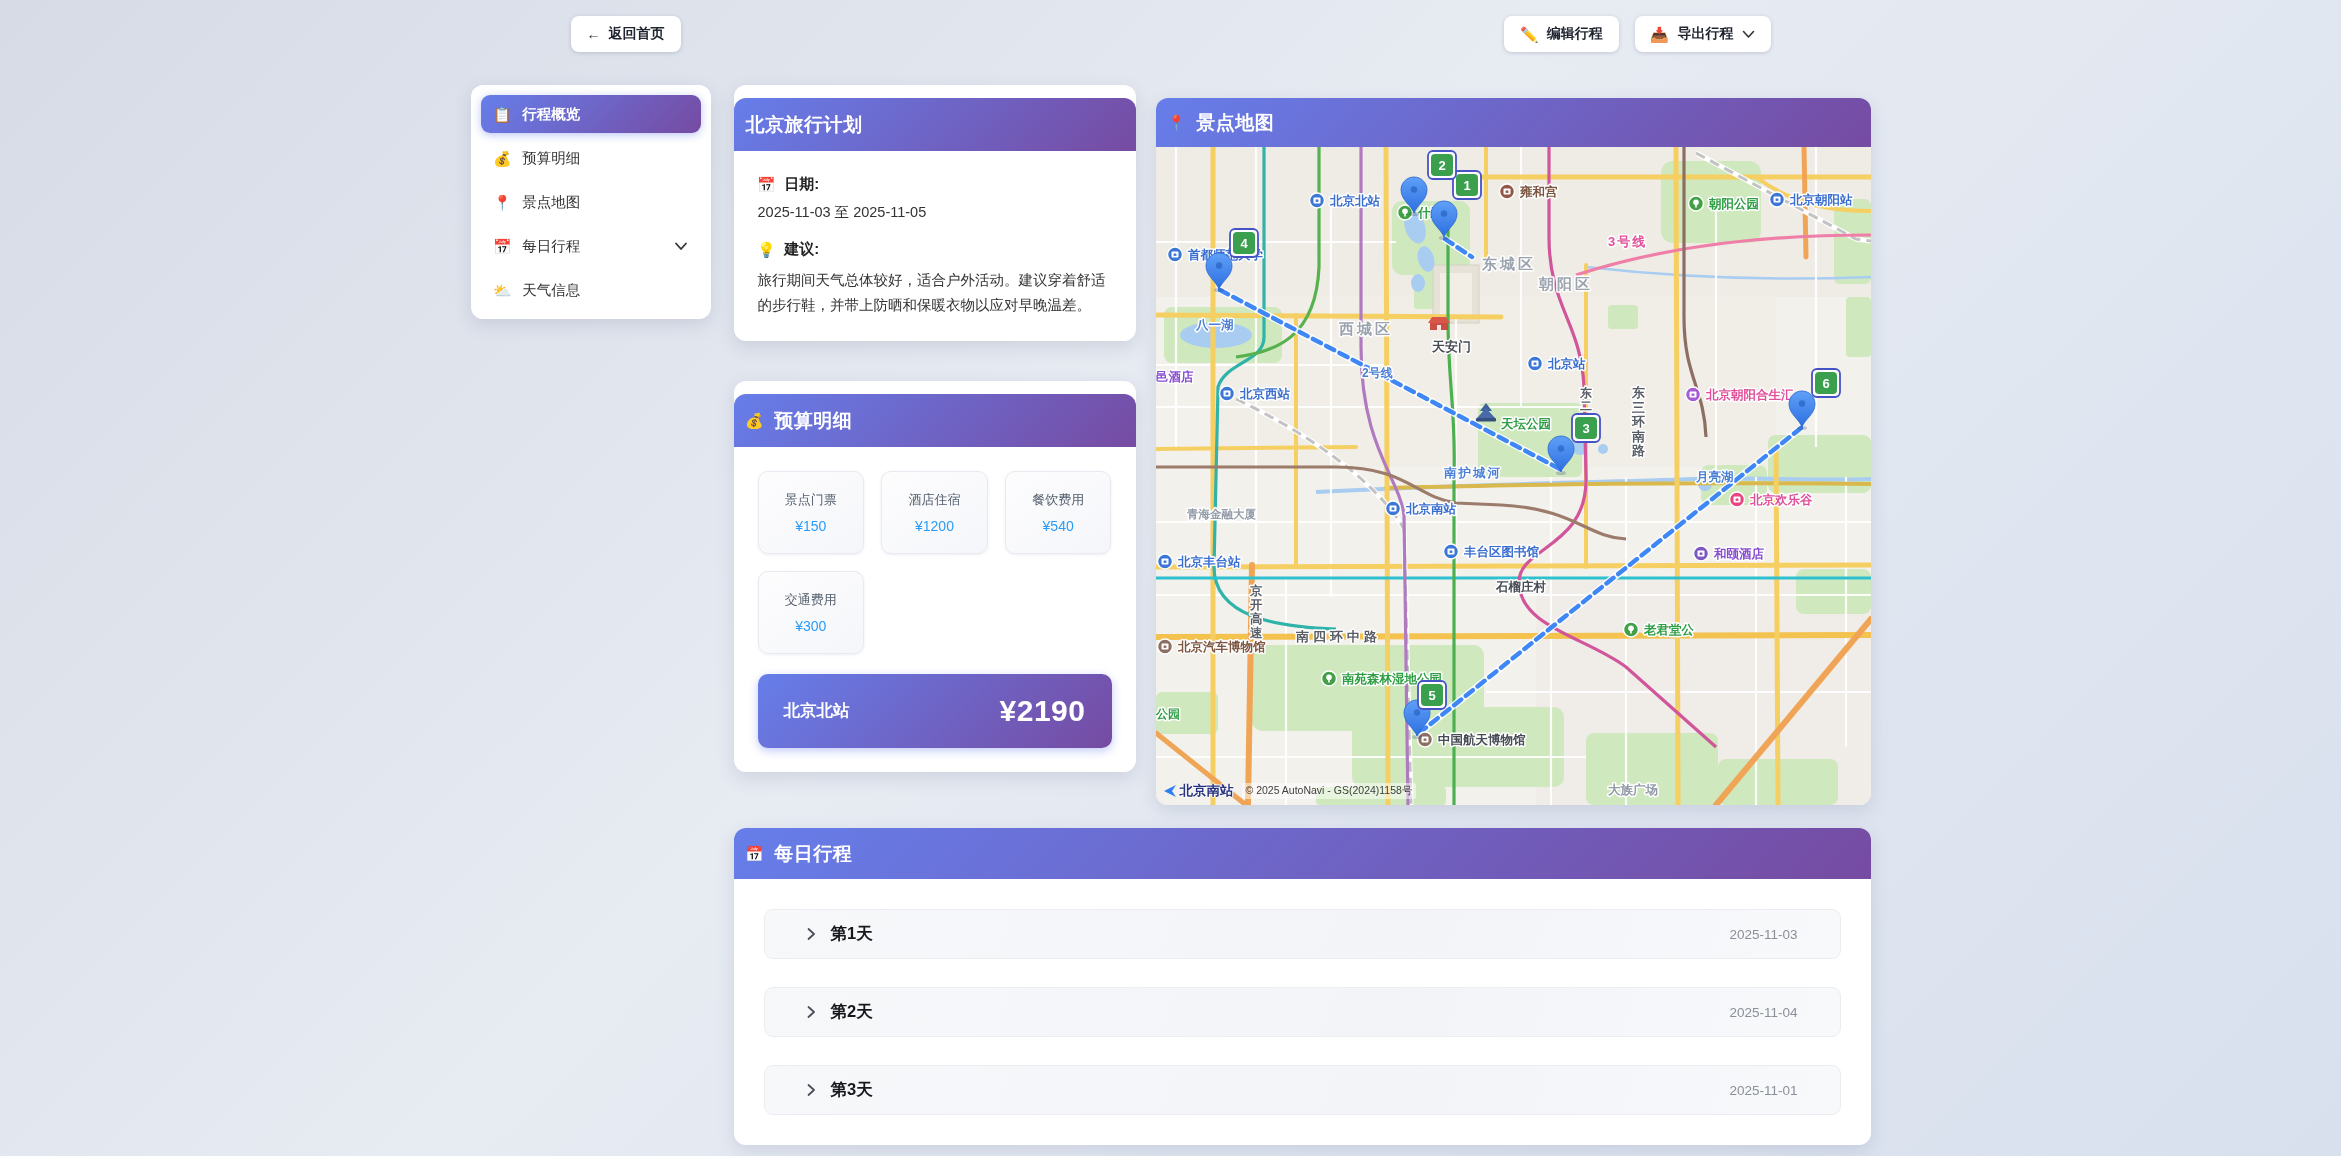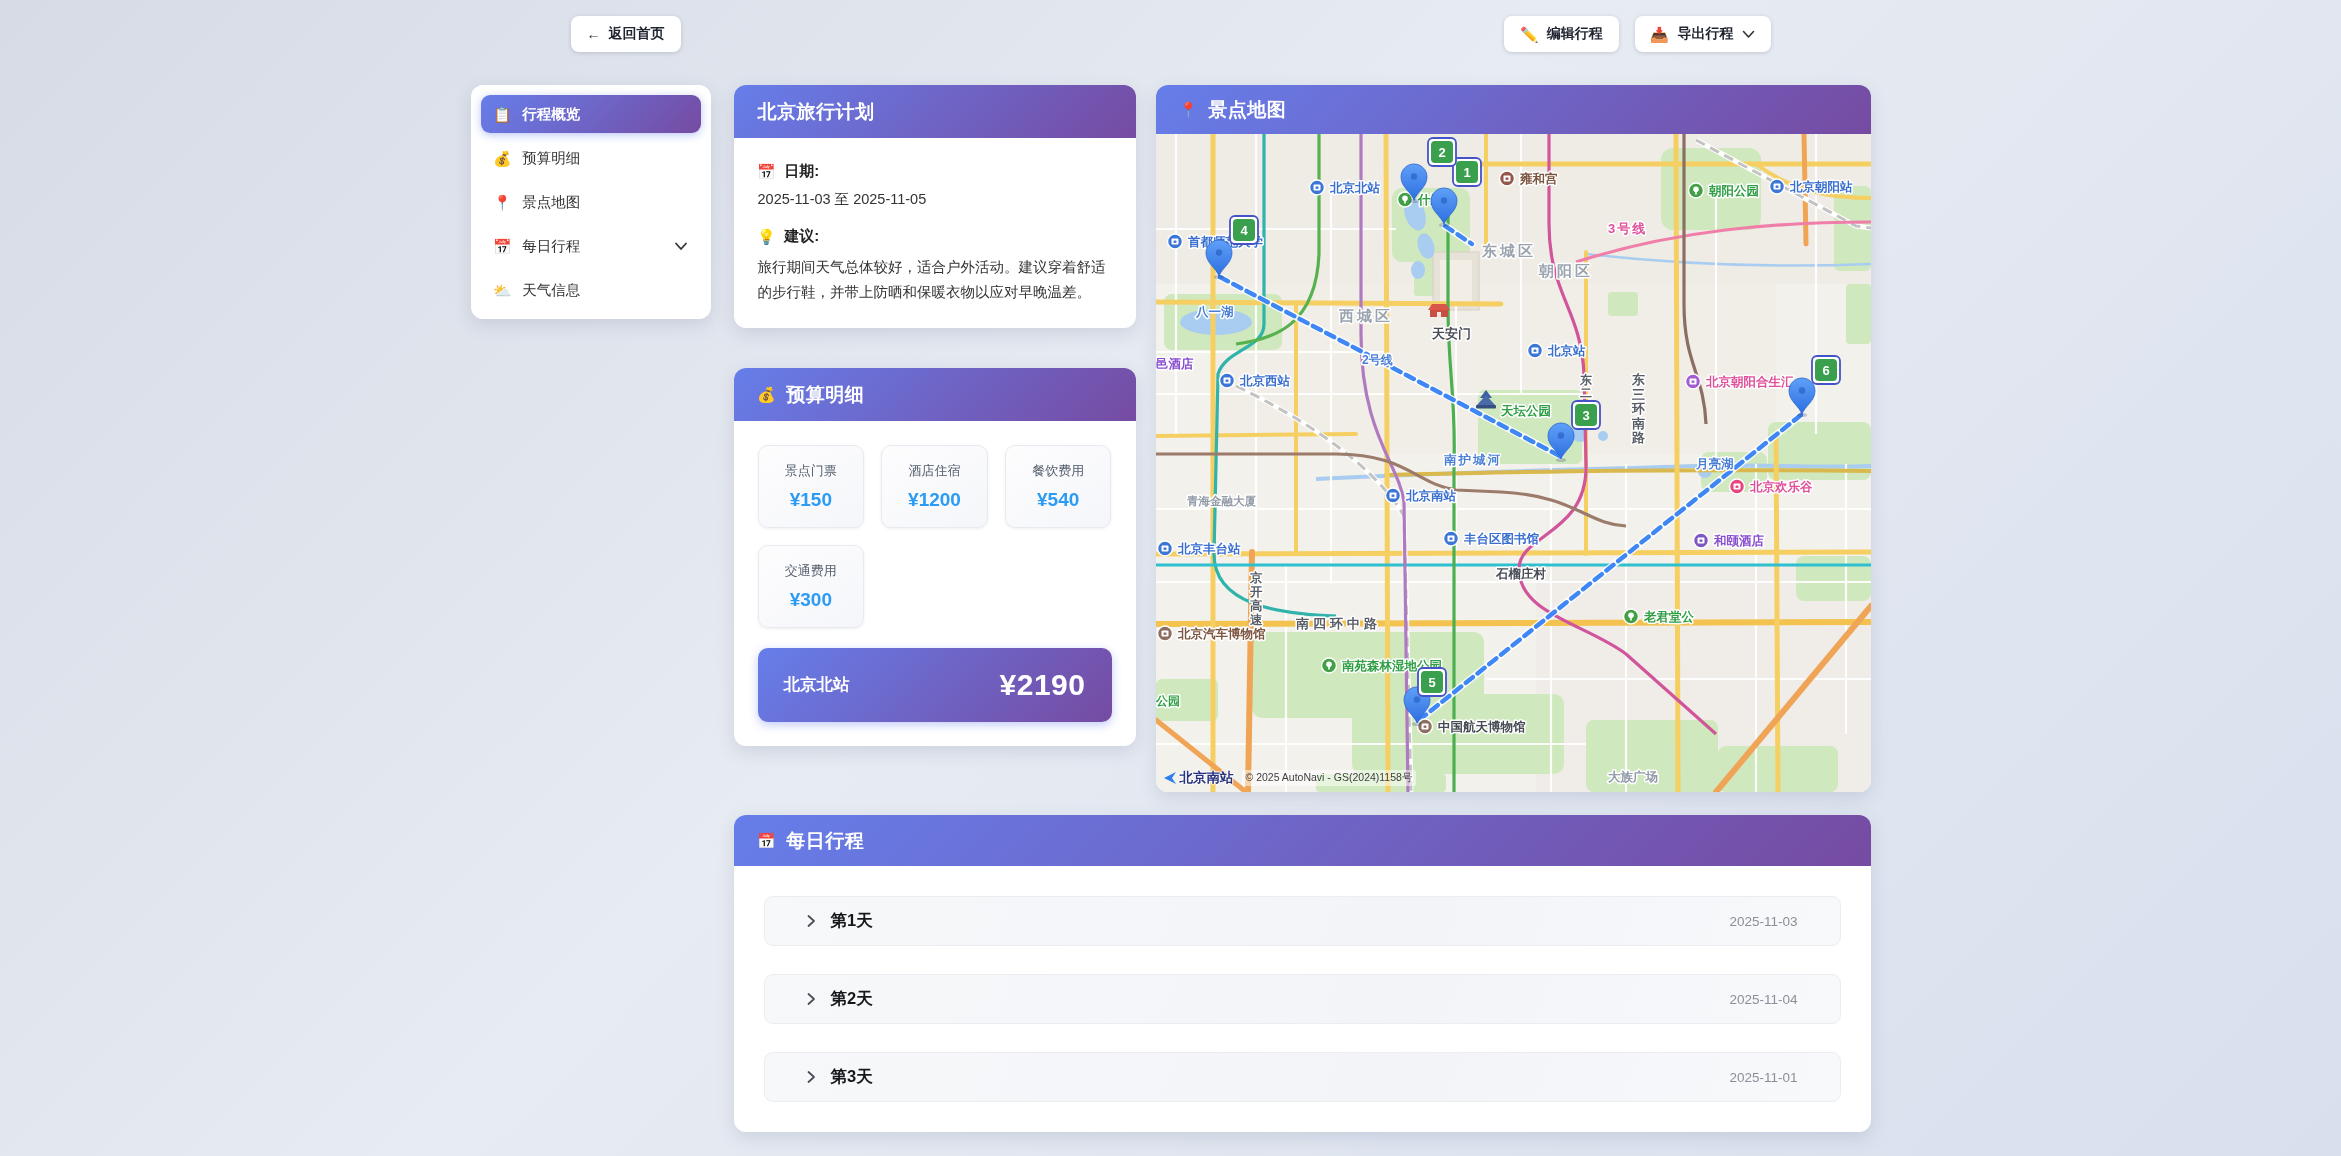--- a/index.html
+++ b/index.html
@@ -16,23 +16,23 @@
     box-shadow:0 1px 4px rgba(50,60,90,.20); cursor:pointer; font-family:inherit;
   }
   .topbar-right { display:flex; gap:16px; }
   .emoji { font-size:15px; line-height:1; }
 
   .frame { width:1400px; margin:0 auto; }
   .content-row { display:flex; align-items:flex-start; margin-top:33px; }
 
   .card { background:#fff; border-radius:12px; box-shadow:0 6px 18px rgba(70,80,120,.15); }
   .card-head {
-    height:53px; border-radius:12px 12px 0 0; padding:0 24px;
+    height:53px; border-radius:12px 12px 0 0; padding:0 12px;
     background:linear-gradient(135deg,#667eea 0%,#764ba2 100%);
-    display:flex; align-items:center; gap:10px;
+    display:flex; align-items:center; gap:10px;margin-top:13px;
   }
   .card-head h2 { margin:0; font-size:19px; color:#fff; letter-spacing:.5px; font-weight:bold; }
 
   
   .sidebar { width:240px; padding:10px; }
   .side-item { display:flex; align-items:center; gap:10px; height:38px; padding:0 13px; border-radius:9px;
     font-size:14.5px; color:#333; margin-bottom:6px; cursor:pointer; }
   .side-item:last-child { margin-bottom:0; }
   .side-item.active { background:linear-gradient(135deg,#667eea 0%,#764ba2 100%); color:#fff; font-weight:bold;
     box-shadow:0 2px 8px rgba(102,126,234,.45); }
@@ -47,21 +47,21 @@
   .tip { margin:6px 0 0; line-height:1.7; color:#333; }
 
   .budget-card { margin-top:40px; }
   .budget-body { padding:24px; }
   .budget-grid { display:grid; grid-template-columns:1fr 1fr 1fr; gap:17px; }
   .budget-item { border:1px solid #e9e9f1; border-radius:10px; height:83px;
     background:linear-gradient(145deg,#fdfdfe 0%,#f5f6fa 100%);
     display:flex; flex-direction:column; align-items:center; justify-content:center; gap:9px;
     box-shadow:0 1px 3px rgba(80,90,120,.10); }
   .budget-item .bl { font-size:13px; color:#55606e; }
-  .budget-item .bv { font-size:19px; font-weight:bold; }
+  .budget-item .bv { font-size:14px; font-weight:normal; }
   .budget-total { margin-top:20px; height:74px; border-radius:10px; padding:0 26px;
     background:linear-gradient(135deg,#667eea 0%,#764ba2 100%);
     display:flex; align-items:center; justify-content:space-between; color:#fff;
     box-shadow:0 3px 10px rgba(102,126,234,.4); }
   .budget-total .tl { font-size:16.5px; font-weight:bold; }
   .budget-total .tv { font-size:30px; font-weight:bold; letter-spacing:.5px; }
 
   
   .col-right { width:715px; margin-left:20px; }
   .map-card .card-head { height:49px; }

